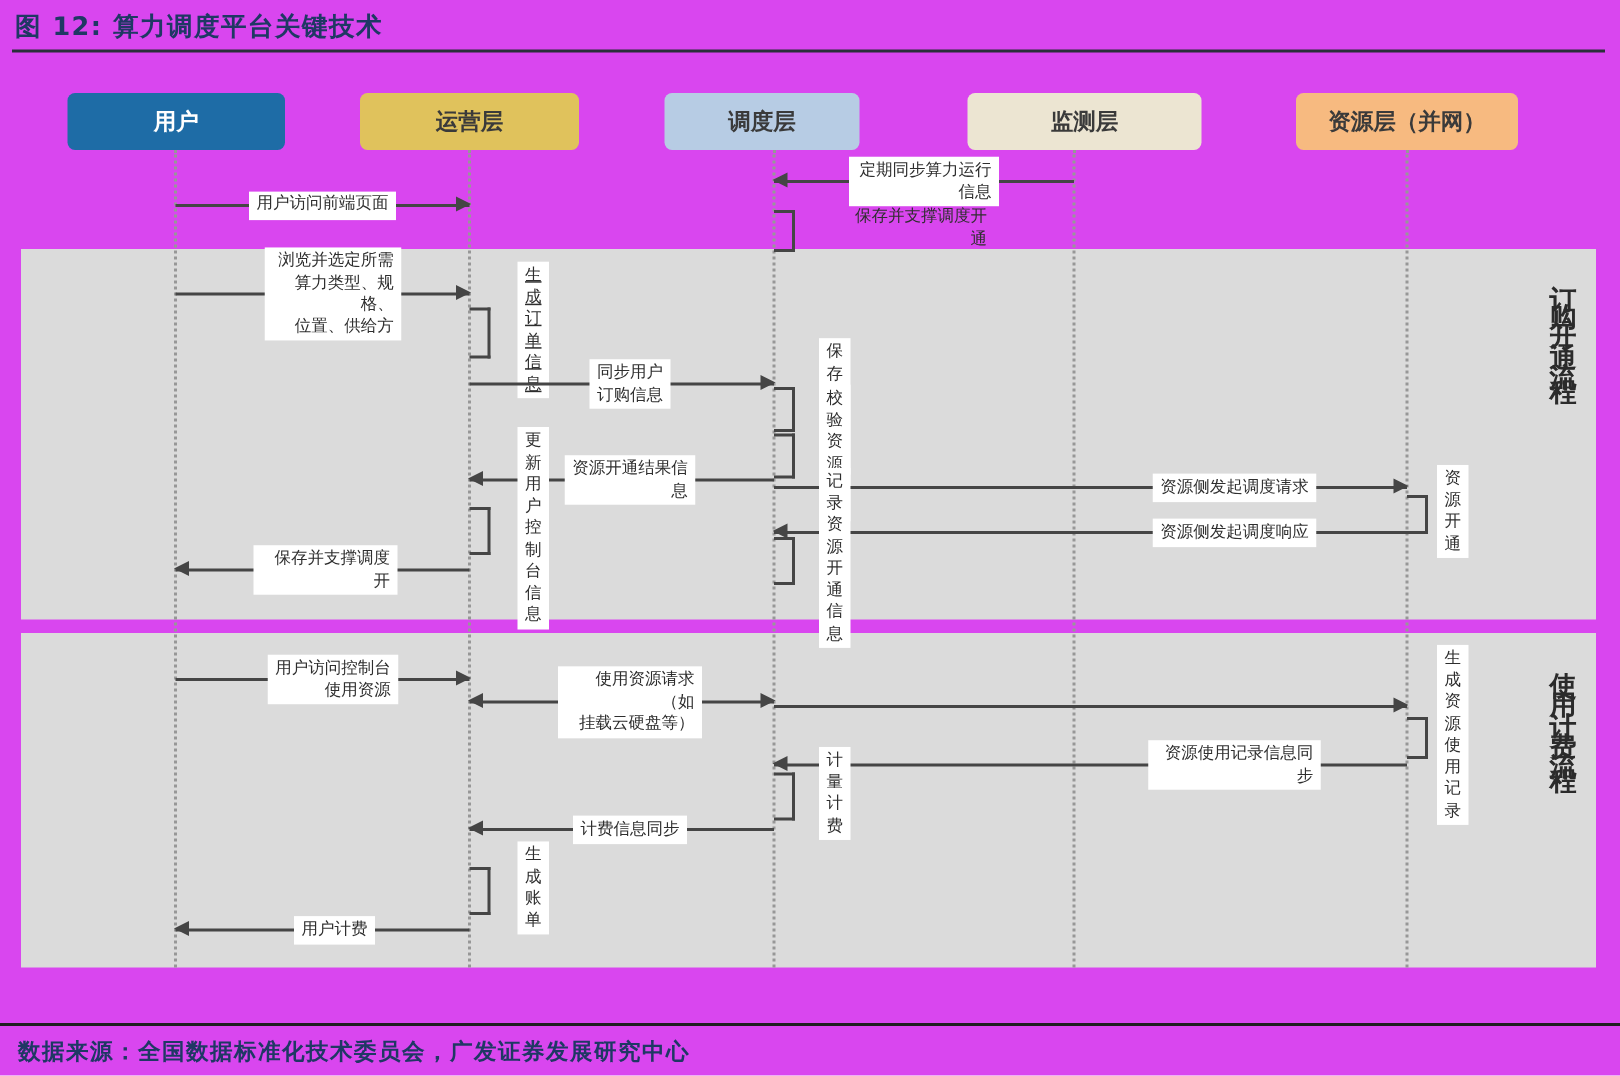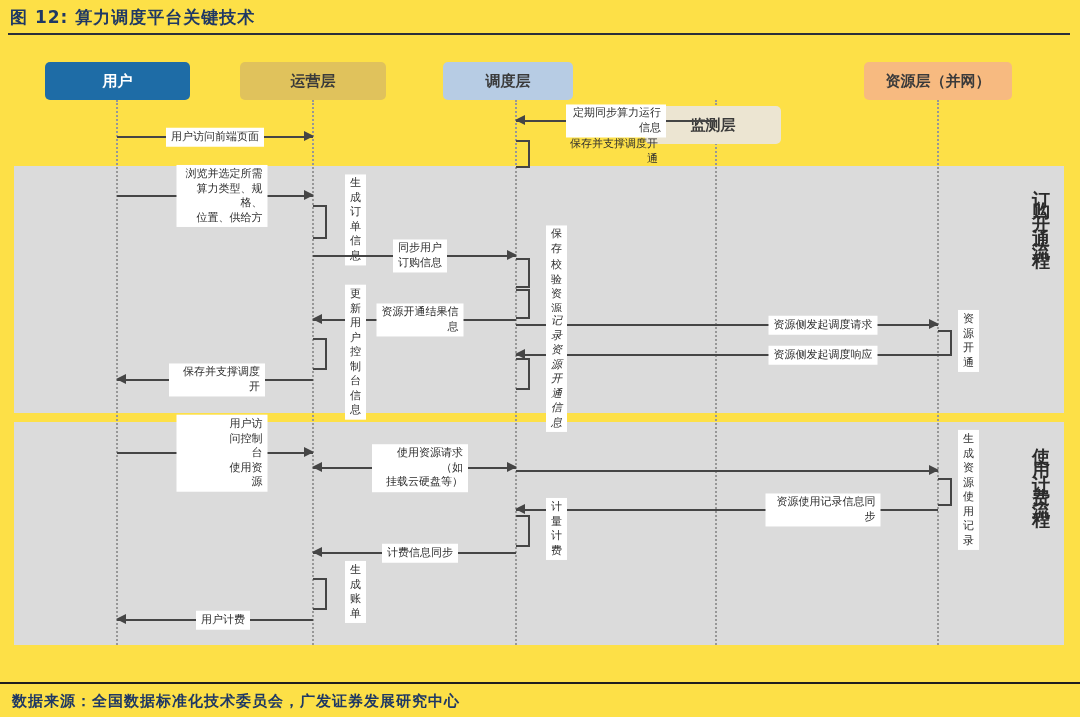--- a/index.html
+++ b/index.html
@@ -1,17 +1,17 @@
 <!DOCTYPE html>
 <html><head>
 <meta charset="utf-8">
 <style>
   html,body{margin:0;padding:0;background:#fff;}
   body{font-family:"DejaVu Sans","Liberation Sans",sans-serif;}
-  #page{position:relative;width:1080px;height:717px;background:#fde047;overflow:hidden;}
+  #page{position:relative;width:1080px;height:717px;background:#d946ef;overflow:hidden;}
 
   .title{position:absolute;left:10px;top:6px;font-size:17px;font-weight:700;color:#1F3864;letter-spacing:1px;}
   .title-rule{position:absolute;left:8px;top:33px;width:1062px;height:0;border-top:2px solid #2a2f3a;}
 
   .band{position:absolute;background:#DBDBDB;}
   .lifeline{position:absolute;width:0;border-left:2px dotted #979797;z-index:1;}
 
   .hdr{position:absolute;top:62px;height:38px;border-radius:5px;display:flex;align-items:center;justify-content:center;
        font-size:15px;font-weight:600;color:#3a3a3a;z-index:2;}
 
@@ -49,21 +49,21 @@
 
   <div class="lifeline" style="left:116px;top:100px;height:545px;"></div>
   <div class="lifeline" style="left:312px;top:100px;height:545px;"></div>
   <div class="lifeline" style="left:515px;top:100px;height:545px;"></div>
   <div class="lifeline" style="left:715px;top:100px;height:545px;"></div>
   <div class="lifeline" style="left:937px;top:100px;height:545px;"></div>
 
   <div class="hdr" style="left: 45px; width: 145px; background-color: rgb(30, 108, 166); color: rgb(255, 255, 255);">用户</div>
   <div class="hdr" style="left: 240px; width: 146px; background-color: rgb(224, 194, 92); color: rgb(58, 58, 58);">运营层</div>
   <div class="hdr" style="left: 443px; width: 130px; background-color: rgb(183, 204, 228); color: rgb(58, 58, 58);">调度层</div>
-  <div class="hdr" style="left: 645px; width: 136px; background-color: rgb(236, 229, 210); color: rgb(58, 58, 58); margin-top: 44px;">监测层</div>
+  <div class="hdr" style="left: 645px; width: 156px; background-color: rgb(236, 229, 210); color: rgb(58, 58, 58);">监测层</div>
   <div class="hdr" style="left: 864px; width: 148px; background-color: rgb(247, 186, 128); color: rgb(58, 58, 58);">资源层（并网）</div>
 
   <div class="vlabel" style="left:1029px;top:175px;">订购开通流程</div>
   <div class="vlabel" style="left:1029px;top:434px;">使用计费流程</div>
 
   <div class="arrow" style="left:516px;top:121px;width:200px;">
     <i class="ln"></i>
     <i class="ah l"></i>
     <div class="lbl on" style="left:100px;">定期同步算力运行信息</div>
   </div>
@@ -83,21 +83,21 @@
   <div class="arrow" style="left:117px;top:196px;width:196px;">
     <i class="ln"></i>
     <i class="ah r"></i>
     <div class="lbl on" style="left:105px;">浏览并选定所需
 算力类型、规格、
 位置、供给方</div>
   </div>
 
   <div class="selfmsg" style="left:313px;top:205px;height:30px;">
     <i class="bracket"></i>
-    <div class="lbl side" style="left:32px;">生成订
+    <div class="lbl side" style="left:32px;text-decoration:underline;">生成订
 单信息</div>
   </div>
 
   <div class="arrow" style="left:313px;top:256px;width:203px;">
     <i class="ln"></i>
     <i class="ah r"></i>
     <div class="lbl on" style="left:107px;">同步用户
 订购信息</div>
   </div>
 
@@ -138,34 +138,34 @@
   </div>
 
   <div class="selfmsg" style="left:313px;top:338px;height:28px;">
     <i class="bracket"></i>
     <div class="lbl side" style="left:32px;">更新用户控
 制台信息</div>
   </div>
 
   <div class="selfmsg" style="left:516px;top:358px;height:28px;">
     <i class="bracket"></i>
-    <div class="lbl side" style="left:30px;font-style:italic;">记录资源
+    <div class="lbl side" style="left:30px;">记录资源
 开通信息</div>
   </div>
 
   <div class="arrow" style="left:117px;top:380px;width:196px;">
     <i class="ln"></i>
     <i class="ah l"></i>
     <div class="lbl on" style="left:100px;">保存并支撑调度开</div>
   </div>
 
   <div class="arrow" style="left:117px;top:453px;width:196px;">
     <i class="ln"></i>
     <i class="ah r"></i>
-    <div class="lbl on" style="left:105px;padding-left:44px;">用户访问控制台
+    <div class="lbl on" style="left:105px;">用户访问控制台
 使用资源</div>
   </div>
 
   <div class="arrow" style="left:313px;top:468px;width:203px;">
     <i class="ln"></i>
     <i class="ah l"></i>
     <i class="ah r"></i>
     <div class="lbl on" style="left:107px;">使用资源请求（如
 挂载云硬盘等）</div>
   </div>

